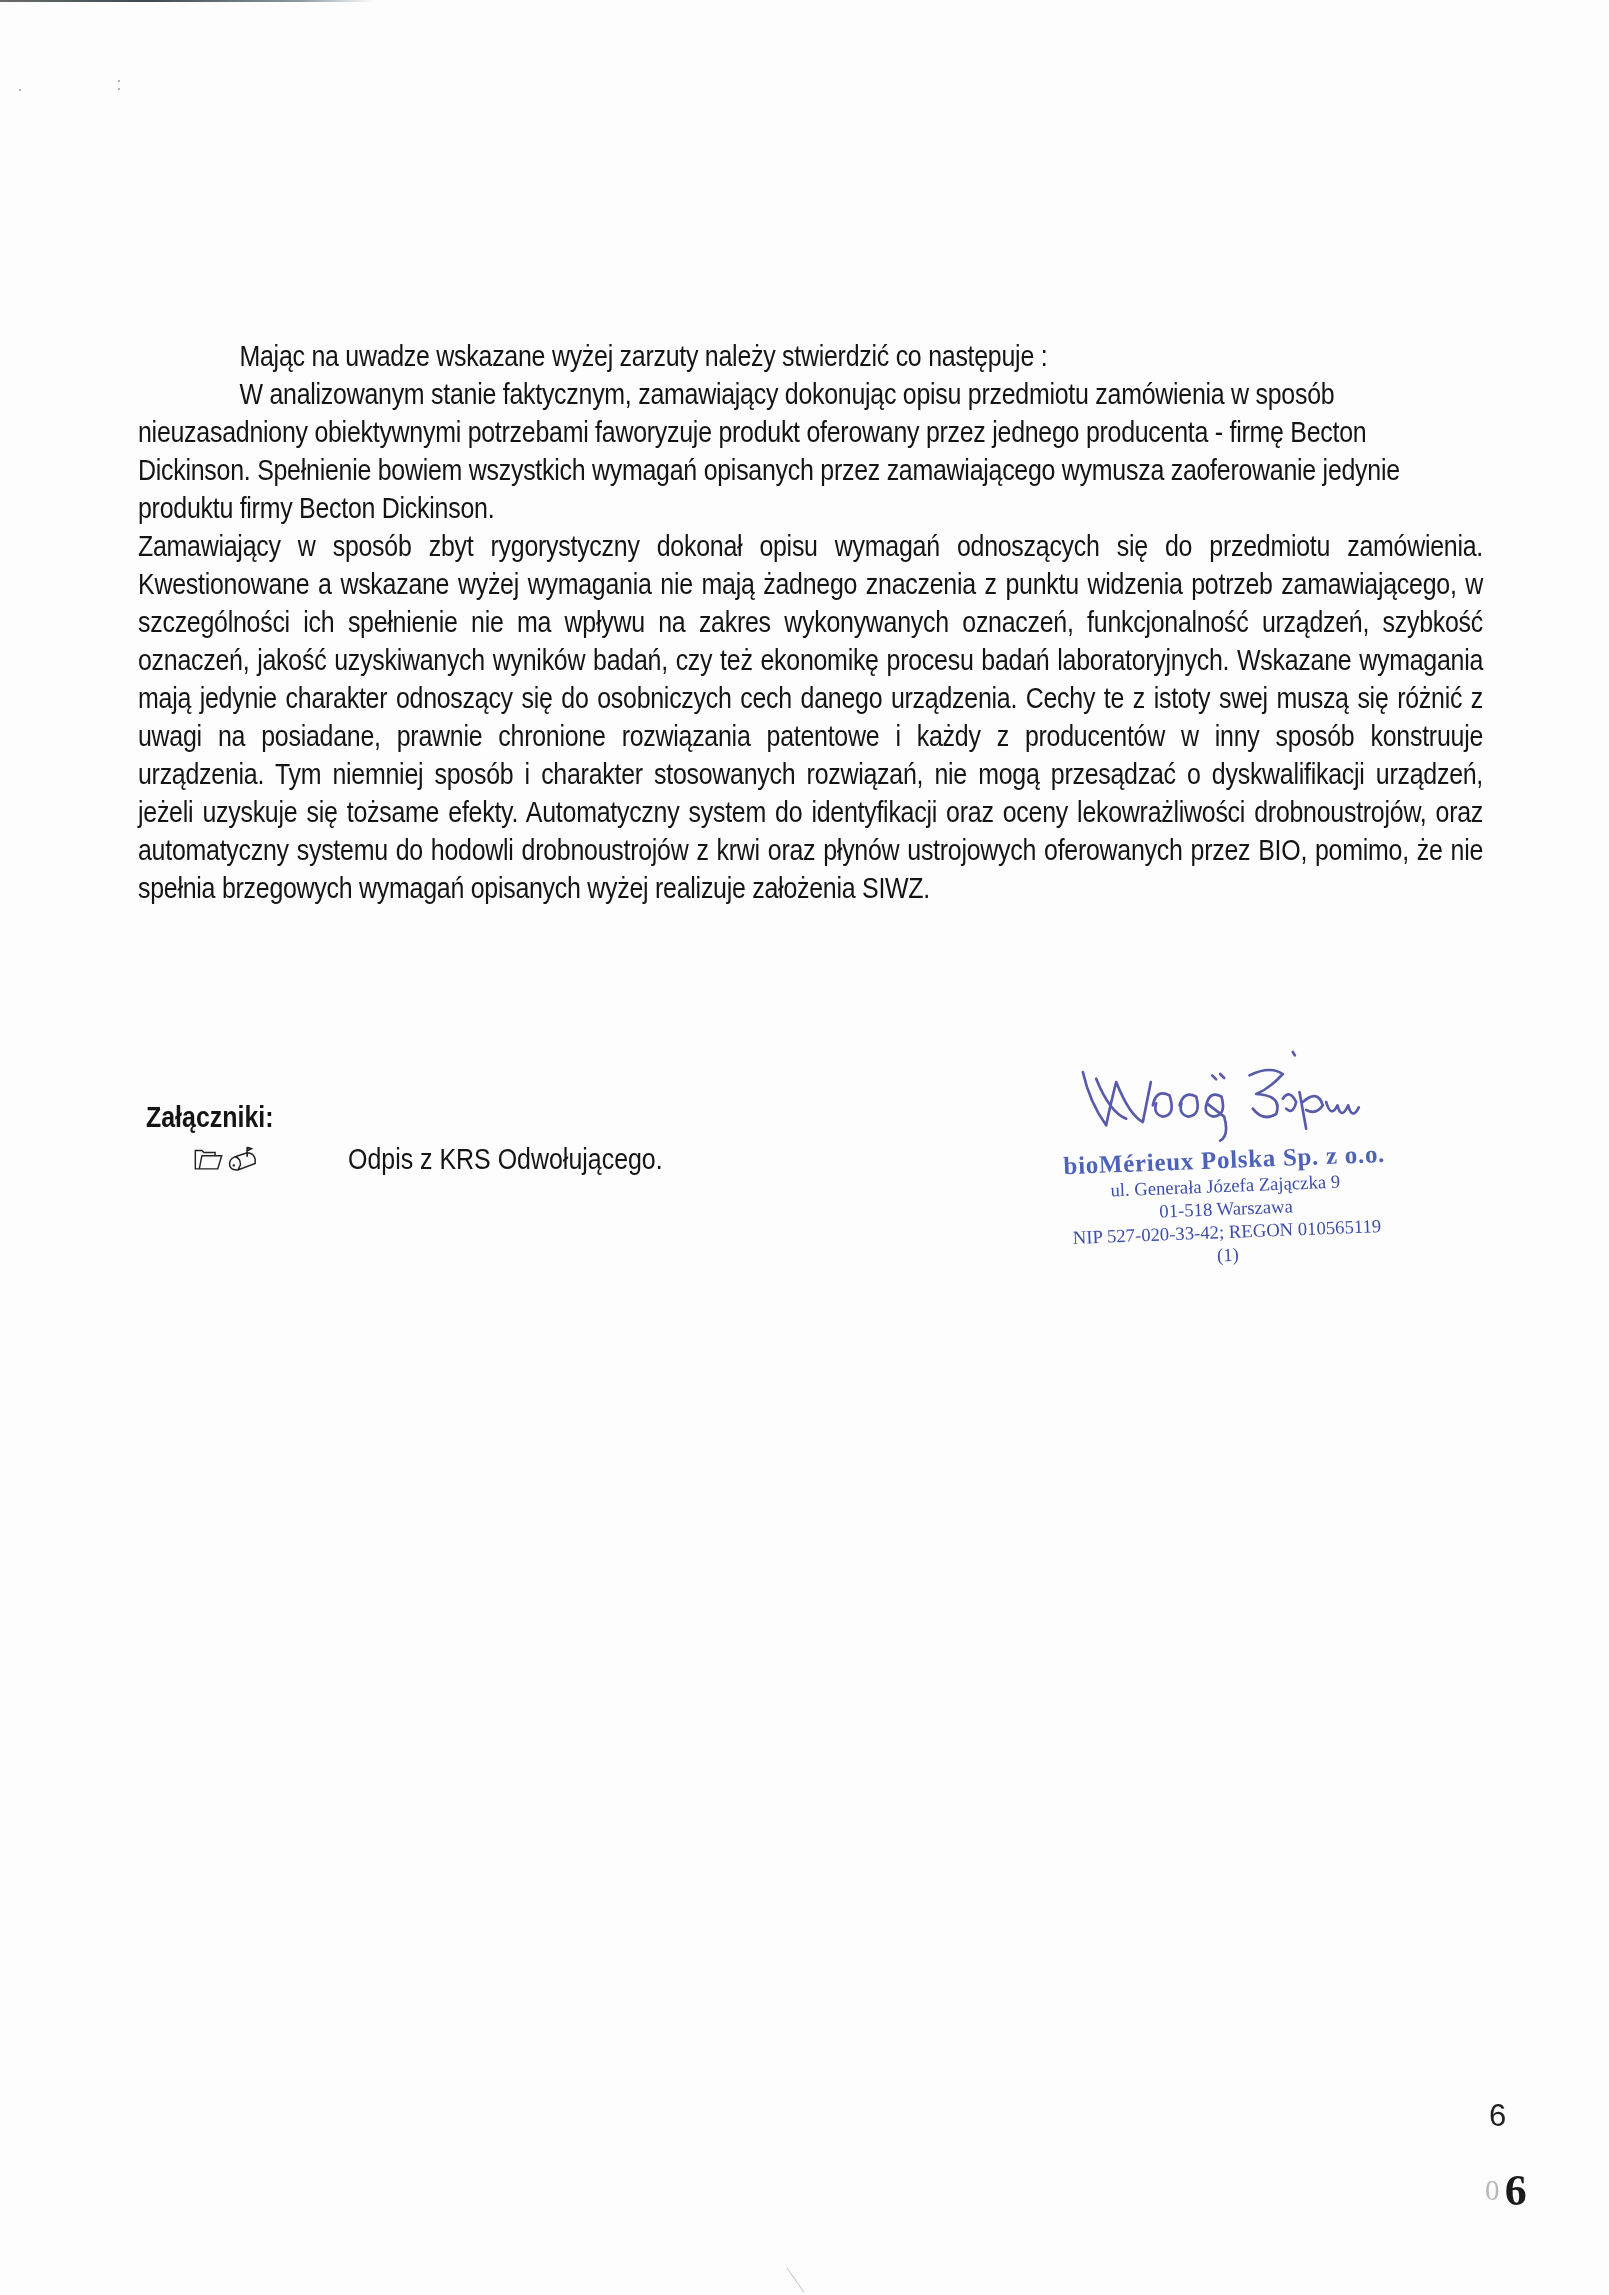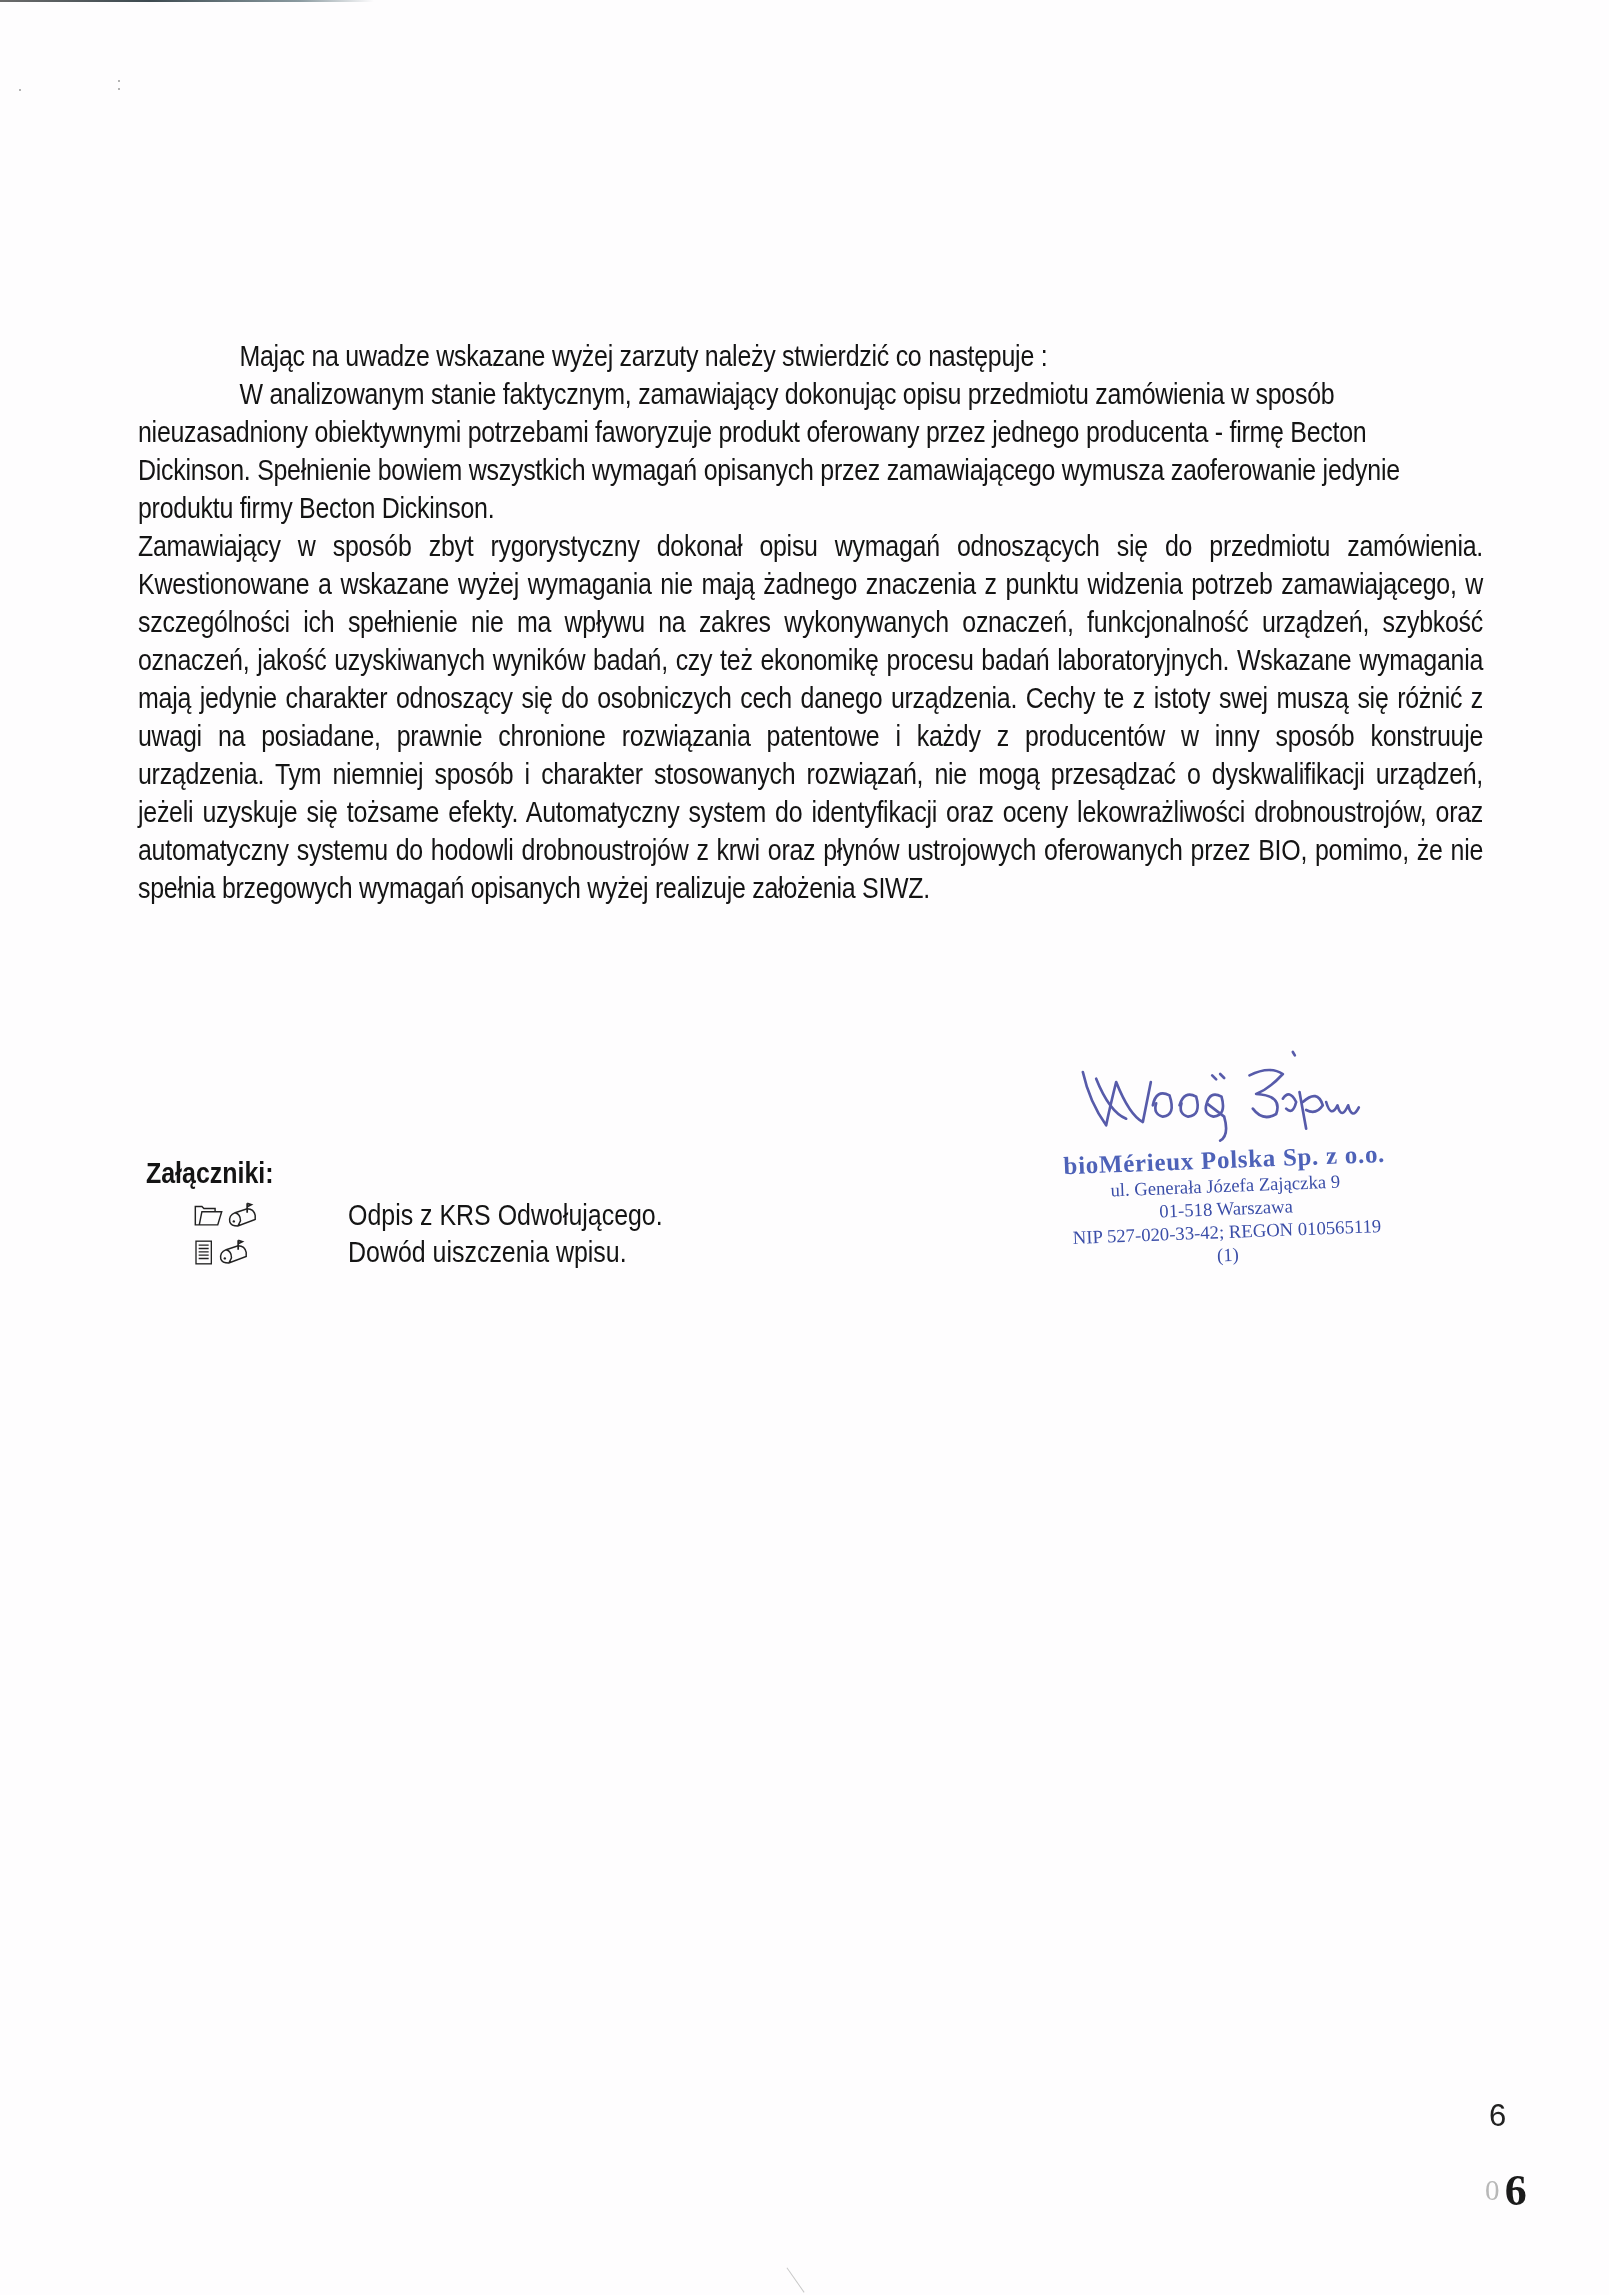--- a/index.html
+++ b/index.html
@@ -35,21 +35,21 @@
       transform-origin: left top;
       width: 1564px;
     }
     .body-text p { margin: 0; text-align: justify; }
     .body-text .indent { text-indent: 118px; text-align: left; }
     .body-text .last { text-align-last: left; }
 
     .attachments {
       position: absolute;
       left: 146px;
-      top: 1157px;
+      top: 1101px;
     }
     .att-title {
       font-weight: bold;
       font-size: 29px;
       transform: scaleX(0.86);
       transform-origin: left top;
       margin: 0 0 6.7px 0;
     }
     .att-row {
       display: flex;
@@ -151,38 +151,20 @@
             <path d="M4 30 Q2 20 12 16 L30 10 Q40 10 42 20 L42 26 L16 36 Q6 36 4 30 Z M12 16 Q20 18 20 28 L16 36" fill="none" stroke="#222" stroke-width="2.2"></path>
             <path d="M30 2 L30 16 M30 2 L36 4 L30 7" fill="none" stroke="#222" stroke-width="2.6"></path>
             <circle cx="10" cy="29" r="1.8" fill="#222"></circle>
           </svg>
       </span>
     </div>
     <span class="att-label">Odpis z KRS Odwołującego.</span>
   </div>
 
 
-  <div class="att-row">
-    <div class="att-icons">
-      <span>
-        <svg width="20" height="27" viewBox="0 0 30 40">
-            <rect x="3" y="3" width="23" height="34" fill="none" stroke="#222" stroke-width="2"></rect>
-            <path d="M7 9 H22 M7 14 H22 M7 19 H22 M7 24 H22 M7 29 H22" stroke="#222" stroke-width="2"></path>
-          </svg>
-      </span>
-      <span>
-        <svg width="31" height="25.4" viewBox="0 0 46 38">
-            <path d="M4 30 Q2 20 12 16 L30 10 Q40 10 42 20 L42 26 L16 36 Q6 36 4 30 Z M12 16 Q20 18 20 28 L16 36" fill="none" stroke="#222" stroke-width="2.2"></path>
-            <path d="M30 2 L30 16 M30 2 L36 4 L30 7" fill="none" stroke="#222" stroke-width="2.6"></path>
-            <circle cx="10" cy="29" r="1.8" fill="#222"></circle>
-          </svg>
-      </span>
-    </div>
-    <span class="att-label">Dowód uiszczenia wpisu.</span>
-  </div>
 
 </div>
 
 <div class="signature">
   <svg width="321" height="100" viewBox="0 0 480 150">
     <g fill="none" stroke="#3a3f9c" stroke-width="4" stroke-linecap="round" stroke-linejoin="round" opacity="0.85">
       <path d="M20 45 Q30 90 55 125 Q60 100 70 60 Q90 110 110 120 Q118 80 122 60"></path>
       <path d="M40 55 Q60 105 85 115"></path>
       <path d="M125 95 Q130 70 150 80 Q160 110 140 112 Q125 108 130 92"></path>
       <path d="M165 95 Q172 72 190 82 Q198 110 178 112 Q163 108 168 92"></path>

